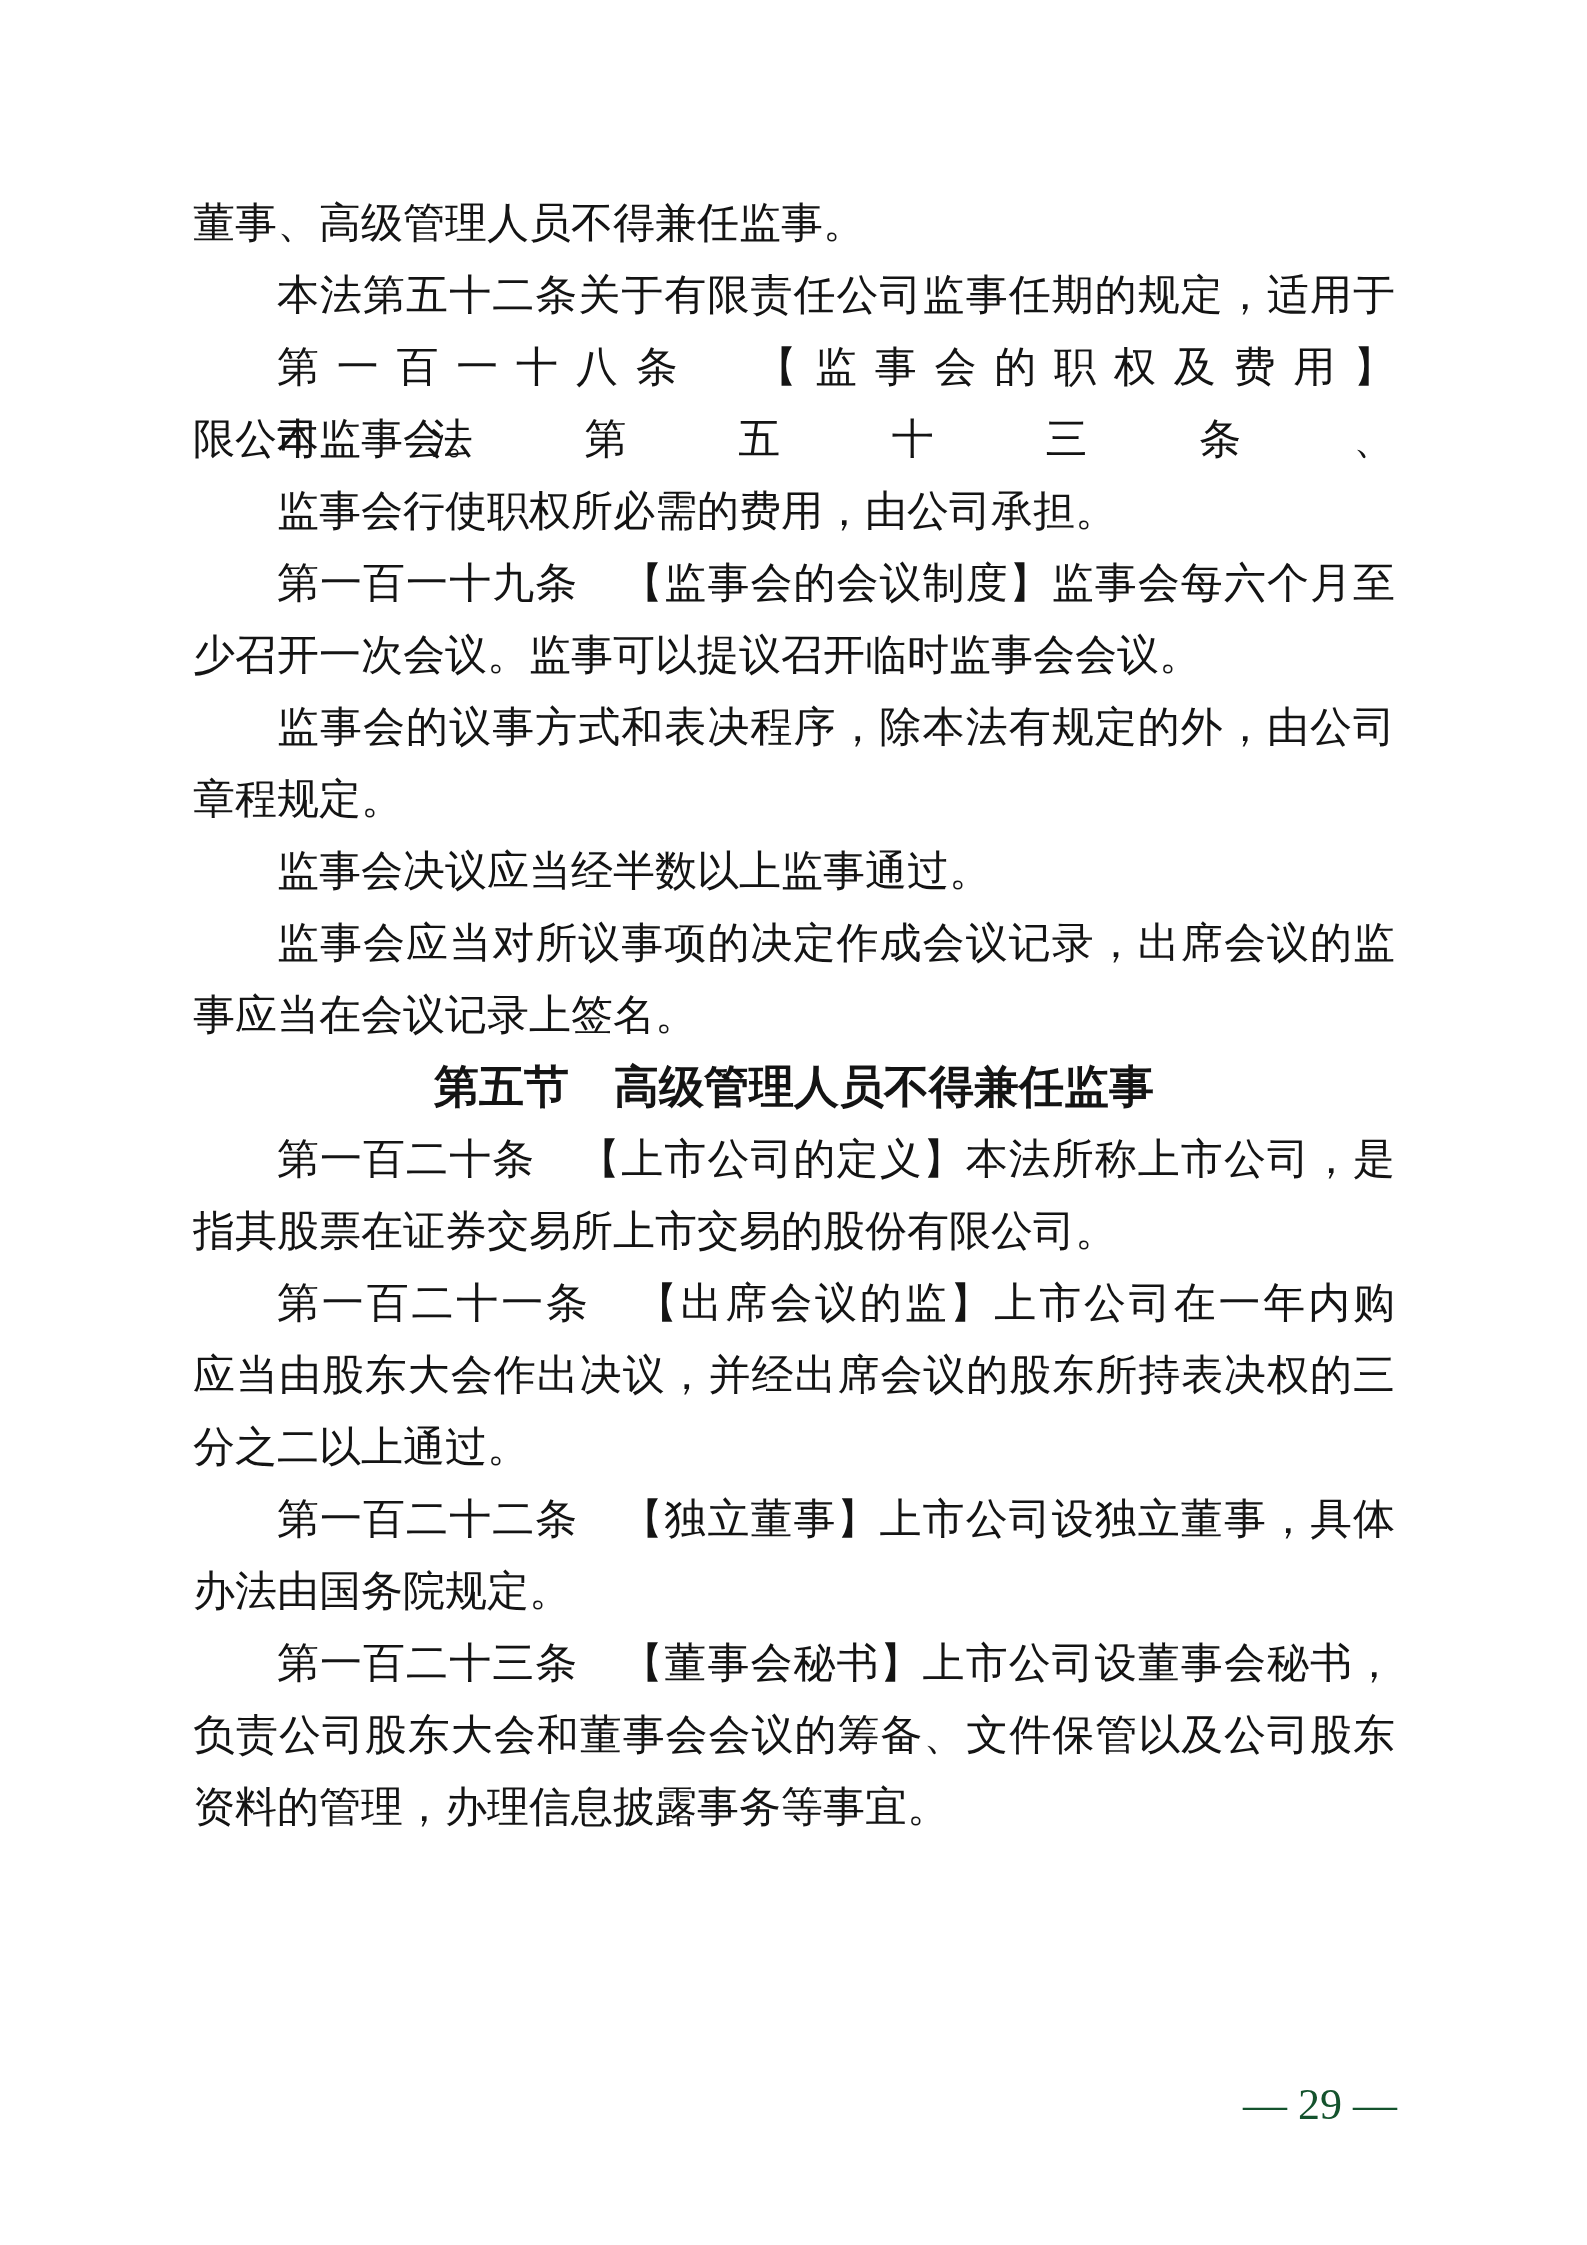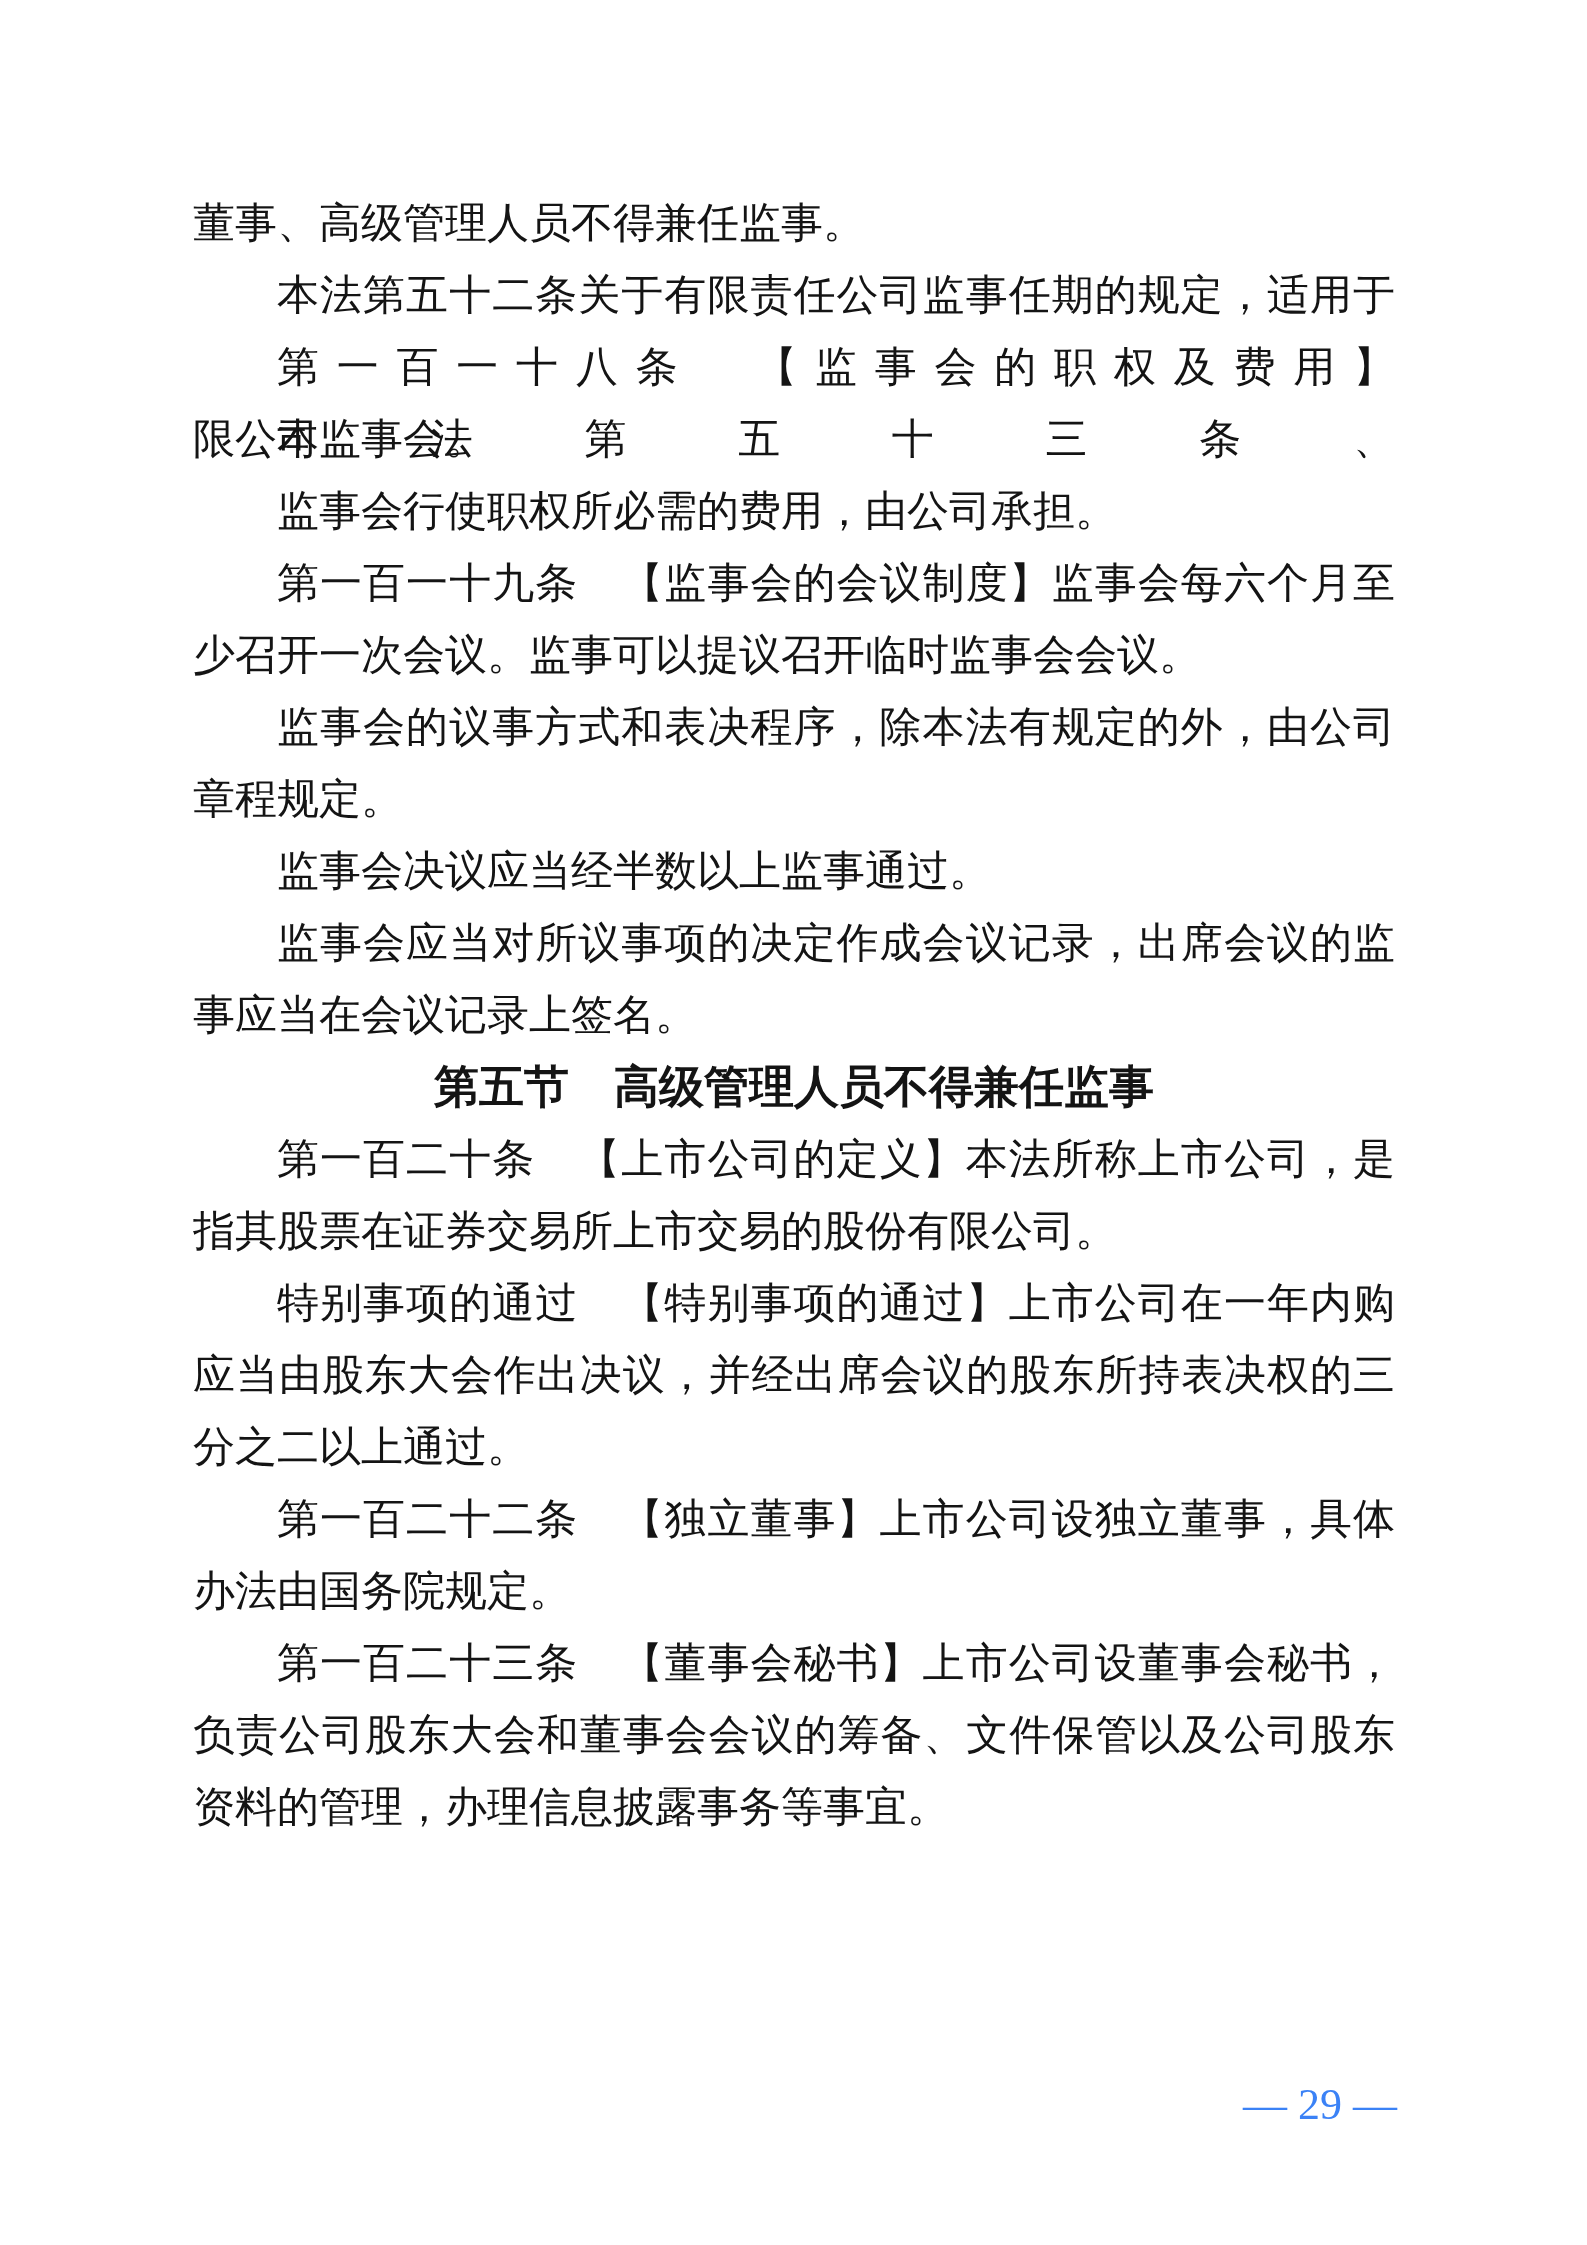--- a/index.html
+++ b/index.html
@@ -48,21 +48,21 @@
     font-size: 45px;
     padding-left: 0;
   }
   .footer {
     position: absolute;
     top: 2069px;
     right: 190px;
     height: 72px;
     line-height: 72px;
     font-size: 44px;
-    color: #3b82f6;
+    color: #14532d;
     text-align: right;
   }
 </style>
 </head>
 <body>
 
 <div class="page">
   <div class="textblock" id="textblock">
       <div class="line l">董事、高级管理人员不得兼任监事。</div>
       <div class="line ind j">本法第五十二条关于有限责任公司监事任期的规定，适用于</div>
@@ -72,21 +72,21 @@
       <div class="line ind j">第一百一十九条　【监事会的会议制度】监事会每六个月至</div>
       <div class="line l">少召开一次会议。监事可以提议召开临时监事会会议。</div>
       <div class="line ind j">监事会的议事方式和表决程序，除本法有规定的外，由公司</div>
       <div class="line l">章程规定。</div>
       <div class="line ind l">监事会决议应当经半数以上监事通过。</div>
       <div class="line ind j">监事会应当对所议事项的决定作成会议记录，出席会议的监</div>
       <div class="line l">事应当在会议记录上签名。</div>
       <div class="line c">第五节　高级管理人员不得兼任监事</div>
       <div class="line ind j">第一百二十条　【上市公司的定义】本法所称上市公司，是</div>
       <div class="line l">指其股票在证券交易所上市交易的股份有限公司。</div>
-      <div class="line ind j">特别事项的通过　【特别事项的通过】上市公司在一年内购</div>
+      <div class="line ind j">第一百二十一条　【出席会议的监】上市公司在一年内购</div>
       <div class="line j">应当由股东大会作出决议，并经出席会议的股东所持表决权的三</div>
       <div class="line l">分之二以上通过。</div>
       <div class="line ind j">第一百二十二条　【独立董事】上市公司设独立董事，具体</div>
       <div class="line l">办法由国务院规定。</div>
       <div class="line ind j">第一百二十三条　【董事会秘书】上市公司设董事会秘书，</div>
       <div class="line j">负责公司股东大会和董事会会议的筹备、文件保管以及公司股东</div>
       <div class="line l">资料的管理，办理信息披露事务等事宜。</div>
     </div>
   <div class="footer">— 29 —</div>
 </div>

